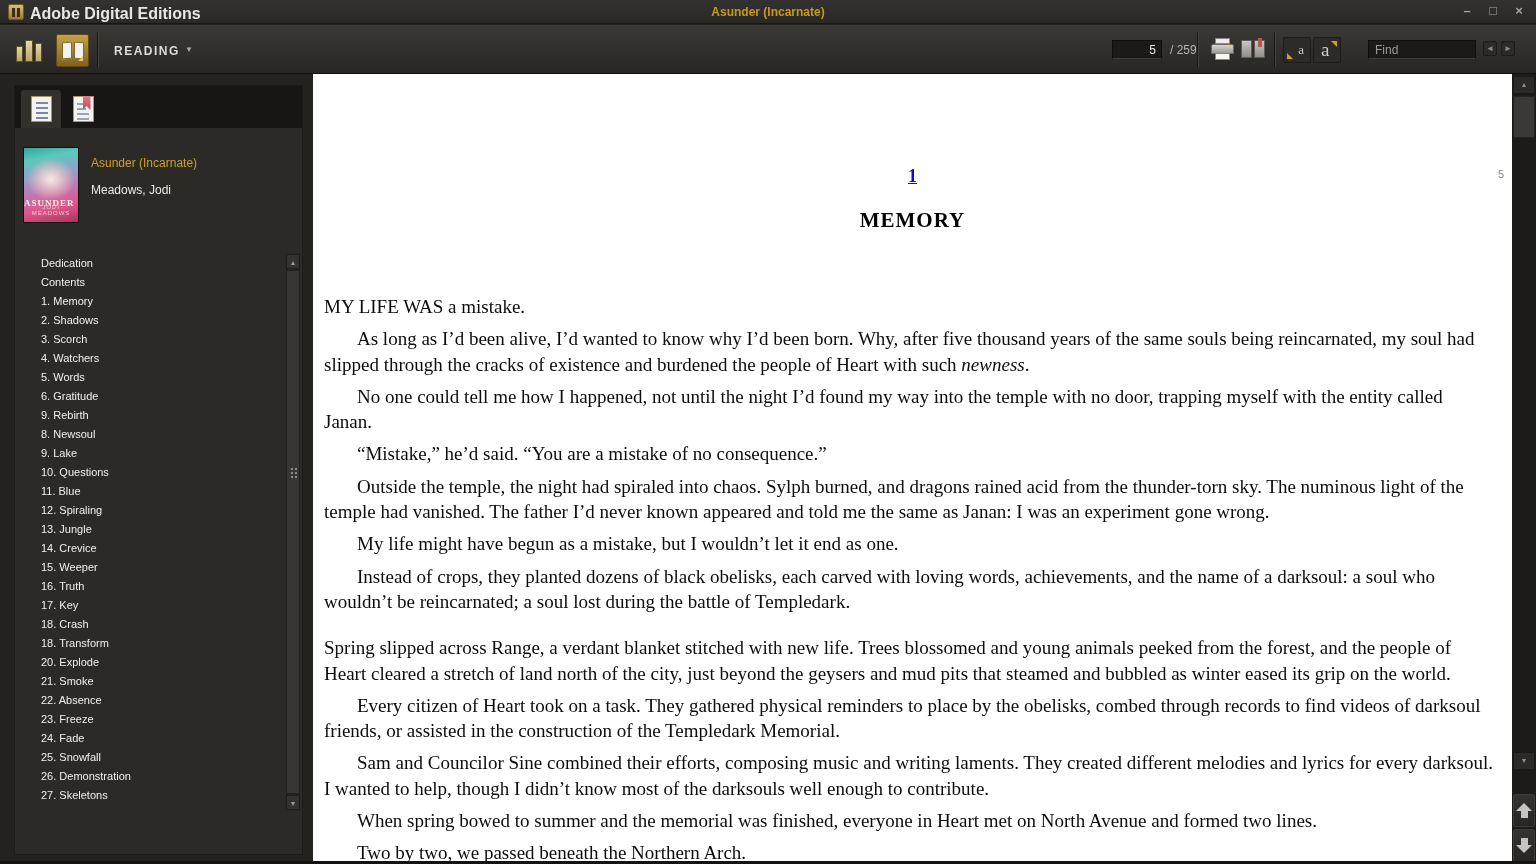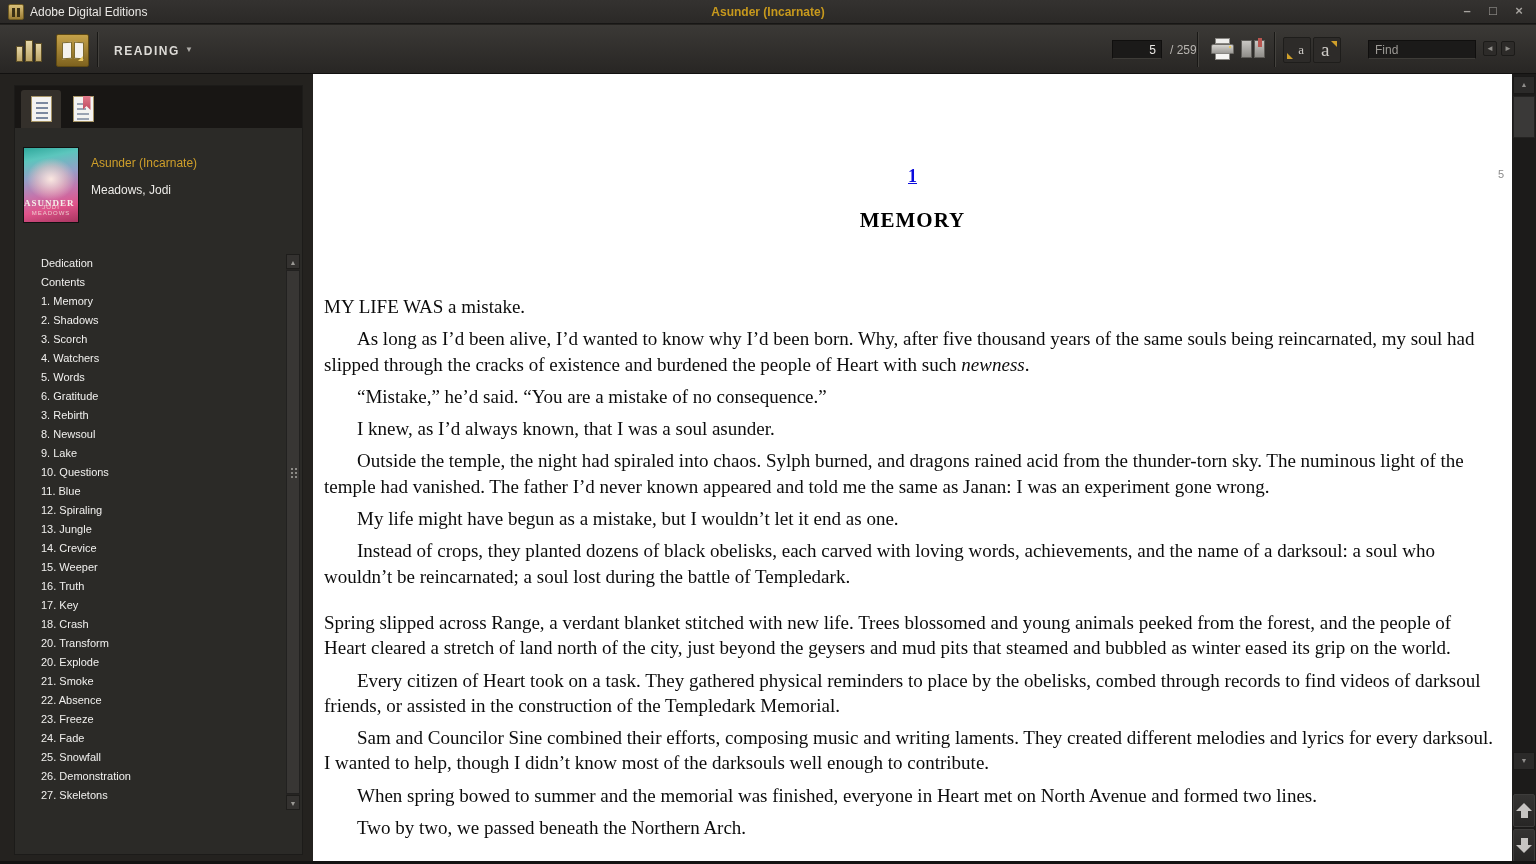--- a/index.html
+++ b/index.html
@@ -9,21 +9,21 @@
     background:#24221f; font-family:"Liberation Sans", sans-serif;
   }
 
   
   .titlebar { position:absolute; top:0; left:0; right:0; height:24px;
     background:linear-gradient(#343230,#2b2927); border-bottom:1px solid #171615; }
   .app-icon { position:absolute; left:8px; top:4px; width:16px; height:16px;
     background:linear-gradient(#d9c07a,#9a7c35); border:1px solid #6e5a22; border-radius:2px; }
   .app-icon .bk1,.app-icon .bk2 { position:absolute; top:3px; width:3px; height:9px; background:#3a2f14; }
   .app-icon .bk1{ left:3px; } .app-icon .bk2{ left:8px; }
-  .app-title { position:absolute; left:30px; top:5px; color:#e9e7e4; font-size:12px; font-weight:normal; }
+  .app-title { position:absolute; left:30px; top:5px; color:#e9e7e4; font-size:16px; font-weight:bold; }
   .doc-title { position:absolute; left:300px; right:300px; top:5px; text-align:center;
     color:#c7991d; font-size:12px; font-weight:bold; }
   .win-controls { position:absolute; right:10px; top:3px; display:flex; gap:12px; }
   .win-btn { color:#a6a39f; font-size:13px; font-weight:bold; line-height:16px; width:14px; text-align:center; }
 
   
   .toolbar { position:absolute; top:25px; left:0; right:0; height:49px;
     background:linear-gradient(#3b3936,#282624); border-bottom:1px solid #121110; }
   .tb-sep { position:absolute; top:7px; width:1px; height:35px; background:#191816; box-shadow:1px 0 0 #44423e; }
 
@@ -263,33 +263,33 @@
     <div class="toc-region">
       <div class="toc-list">
           <div class="toc-item">Dedication</div>
           <div class="toc-item">Contents</div>
           <div class="toc-item">1. Memory</div>
           <div class="toc-item">2. Shadows</div>
           <div class="toc-item">3. Scorch</div>
           <div class="toc-item">4. Watchers</div>
           <div class="toc-item">5. Words</div>
           <div class="toc-item">6. Gratitude</div>
-          <div class="toc-item">3. Rebirth</div>
+          <div class="toc-item">9. Rebirth</div>
           <div class="toc-item">8. Newsoul</div>
           <div class="toc-item">9. Lake</div>
           <div class="toc-item">10. Questions</div>
           <div class="toc-item">11. Blue</div>
           <div class="toc-item">12. Spiraling</div>
           <div class="toc-item">13. Jungle</div>
           <div class="toc-item">14. Crevice</div>
           <div class="toc-item">15. Weeper</div>
           <div class="toc-item">16. Truth</div>
           <div class="toc-item">17. Key</div>
           <div class="toc-item">18. Crash</div>
-          <div class="toc-item">20. Transform</div>
+          <div class="toc-item">18. Transform</div>
           <div class="toc-item">20. Explode</div>
           <div class="toc-item">21. Smoke</div>
           <div class="toc-item">22. Absence</div>
           <div class="toc-item">23. Freeze</div>
           <div class="toc-item">24. Fade</div>
           <div class="toc-item">25. Snowfall</div>
           <div class="toc-item">26. Demonstration</div>
           <div class="toc-item">27. Skeletons</div>
         </div>
       <div class="toc-scrollbar">
@@ -306,22 +306,22 @@
 
 <div class="reading">
   <div class="chapter-num">
     <a href="#">1</a>
   </div>
   <span class="page-number">5</span>
   <div class="chapter-title">MEMORY</div>
   <div class="book-text">
       <p class="para"><span>MY LIFE WAS a mistake.</span></p>
       <p class="para indent"><span>As long as I’d been alive, I’d wanted to know why I’d been born. Why, after five thousand years of the same souls being reincarnated, my soul had slipped through the cracks of existence and burdened the people of Heart with such </span><i>newness</i><span>.</span></p>
+      <p class="para indent"><span>No one could tell me how I happened, not until the night I’d found my way into the temple with no door, trapping myself with the entity called Janan.</span></p>
       <p class="para indent"><span>“Mistake,” he’d said. “You are a mistake of no consequence.”</span></p>
-      <p class="para indent"><span>I knew, as I’d always known, that I was a soul asunder.</span></p>
       <p class="para indent"><span>Outside the temple, the night had spiraled into chaos. Sylph burned, and dragons rained acid from the thunder-torn sky. The numinous light of the temple had vanished. The father I’d never known appeared and told me the same as Janan: I was an experiment gone wrong.</span></p>
       <p class="para indent"><span>My life might have begun as a mistake, but I wouldn’t let it end as one.</span></p>
       <p class="para indent"><span>Instead of crops, they planted dozens of black obelisks, each carved with loving words, achievements, and the name of a darksoul: a soul who wouldn’t be reincarnated; a soul lost during the battle of Templedark.</span></p>
       <p class="para gap"><span>Spring slipped across Range, a verdant blanket stitched with new life. Trees blossomed and young animals peeked from the forest, and the people of Heart cleared a stretch of land north of the city, just beyond the geysers and mud pits that steamed and bubbled as winter eased its grip on the world.</span></p>
       <p class="para indent"><span>Every citizen of Heart took on a task. They gathered physical reminders to place by the obelisks, combed through records to find videos of darksoul friends, or assisted in the construction of the Templedark Memorial.</span></p>
       <p class="para indent"><span>Sam and Councilor Sine combined their efforts, composing music and writing laments. They created different melodies and lyrics for every darksoul. I wanted to help, though I didn’t know most of the darksouls well enough to contribute.</span></p>
       <p class="para indent"><span>When spring bowed to summer and the memorial was finished, everyone in Heart met on North Avenue and formed two lines.</span></p>
       <p class="para indent"><span>Two by two, we passed beneath the Northern Arch.</span></p>
     </div>
 </div>

